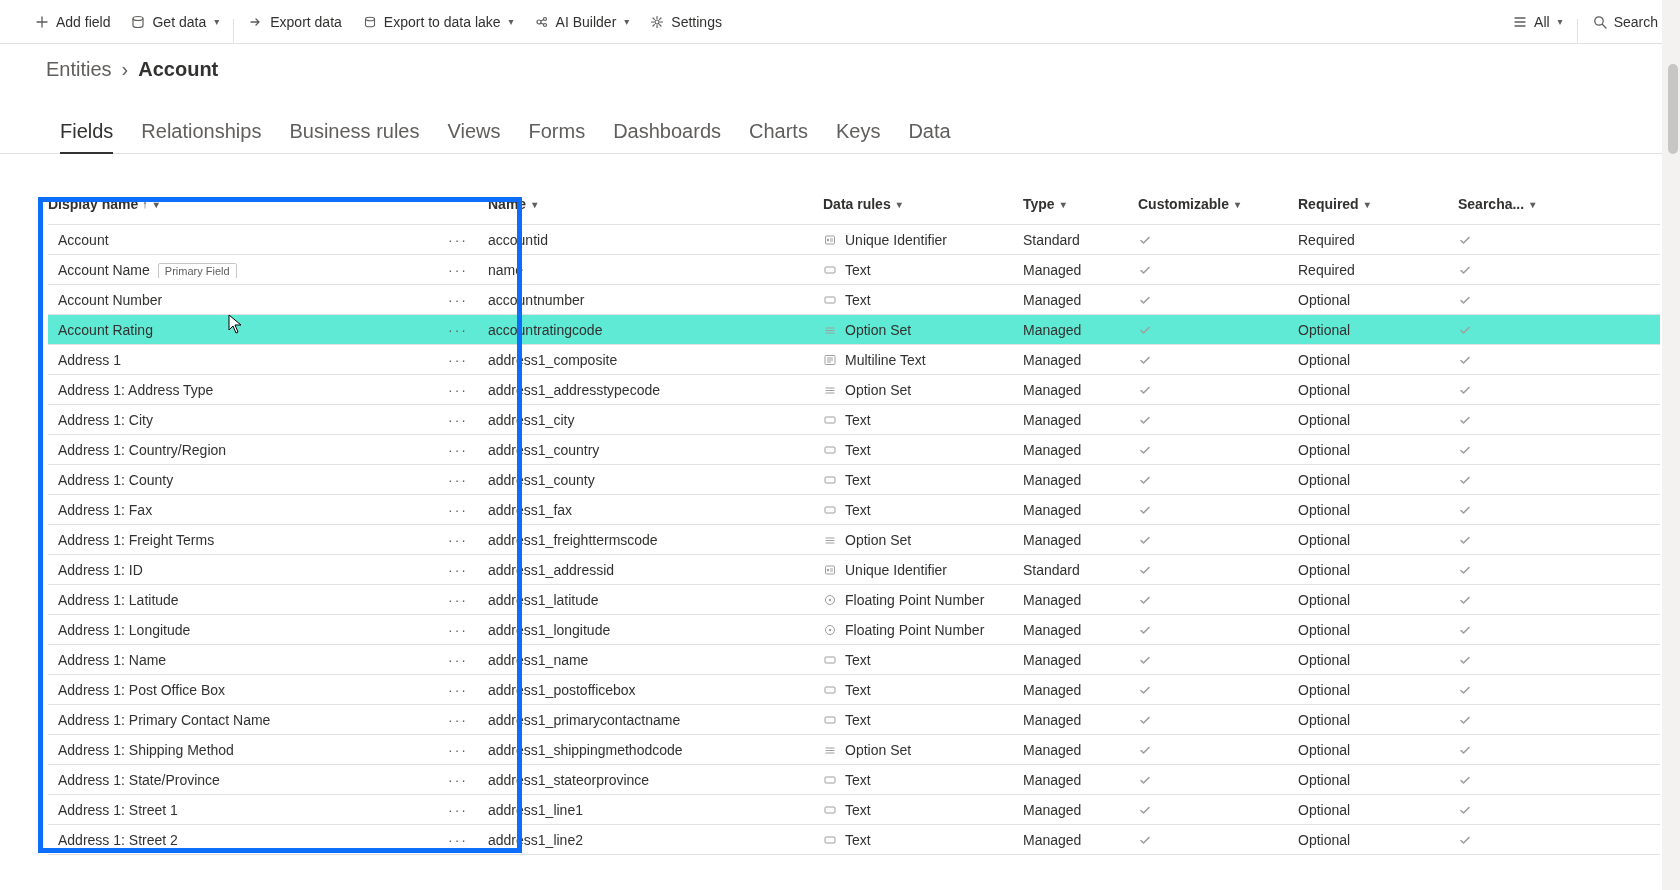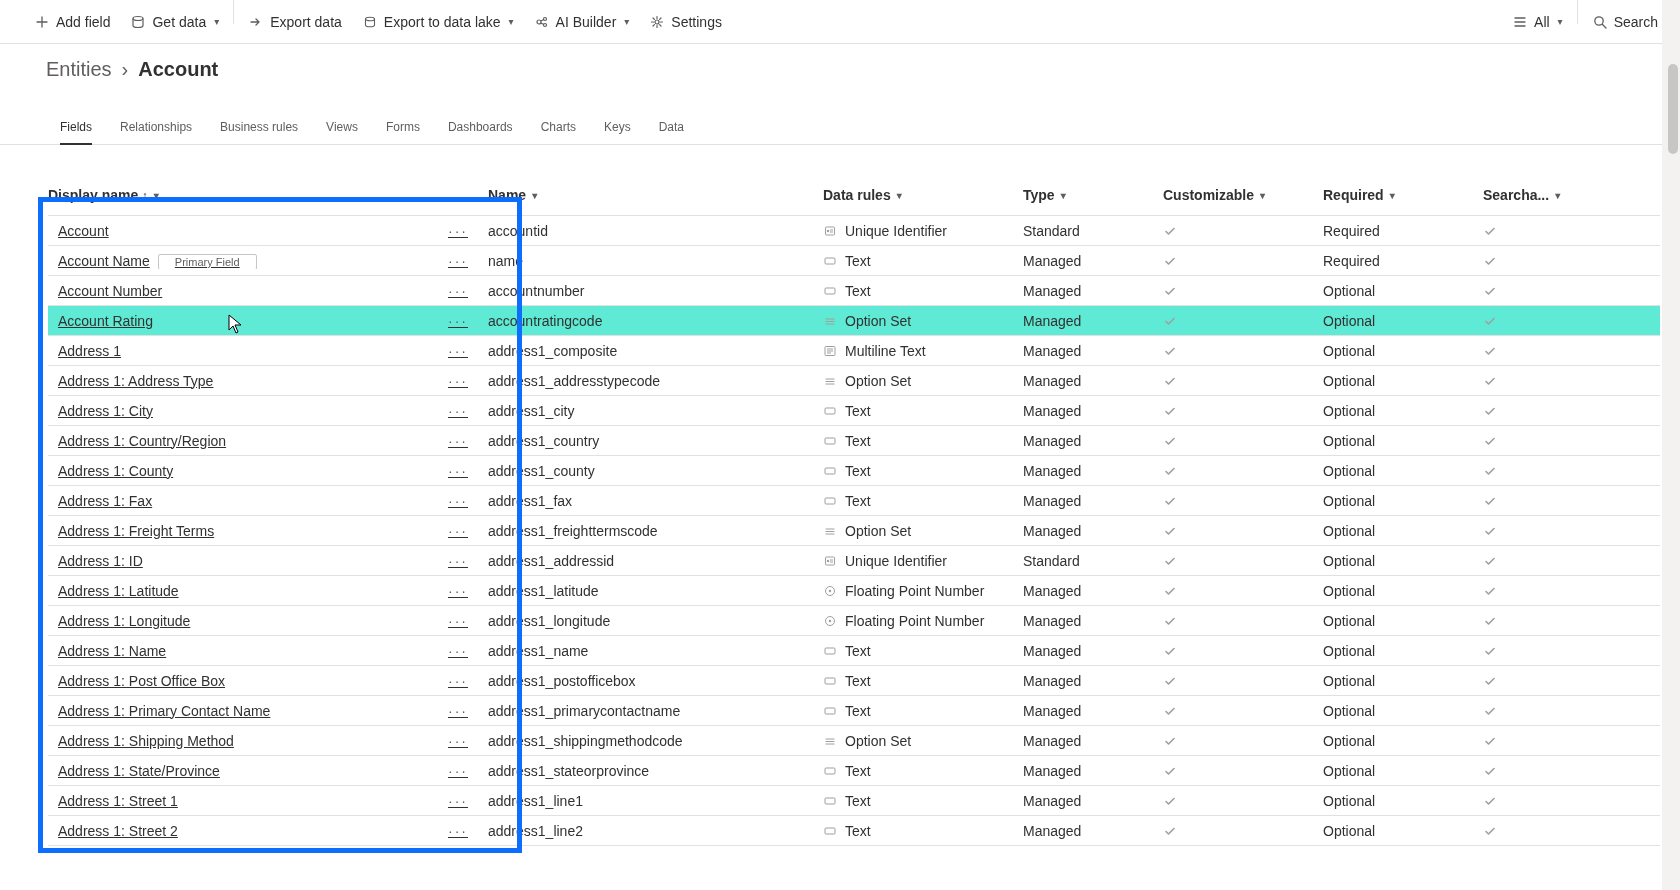--- a/index.html
+++ b/index.html
@@ -3,78 +3,78 @@
 <meta charset="utf-8">
 <style>
   * { box-sizing: border-box; margin: 0; padding: 0; font-family: "Segoe UI", -apple-system, sans-serif; }
   body { background: #fff; overflow: hidden; width: 1680px; height: 890px; position: relative; }
 
   
   .command-bar {
     display: flex; align-items: center; height: 44px; border-bottom: 1px solid #e1e1e1;
     padding: 0 12px 0 24px; color: #323130; font-size: 14px; justify-content: space-between;
   }
-  .cmd-left, .cmd-right { display: flex; align-items: flex-start; height: 100%; }
+  .cmd-left, .cmd-right { display: flex; align-items: flex-end; height: 100%; }
   .cmd-item {
     display: inline-flex; align-items: center; height: 100%; padding: 0 10px;
     cursor: pointer; color: #323130; gap: 6px;
   }
   .cmd-icon { display: inline-flex; width: 16px; height: 16px; align-items: center; justify-content: center; color: #605e5c; }
   .cmd-sep { width: 1px; height: 24px; background: #e1e1e1; margin: 0 4px; }
   .chev-down { font-size: 10px; color: #605e5c; margin-left: 2px; }
 
   
   .crumb-area { padding: 14px 0 0 46px; }
   .crumbs { display: flex; align-items: flex-start; font-size: 20px; height: 36px; gap: 10px;}
   .crumb-link { color: #605e5c; }
   .crumb-sep { color: #605e5c; }
   .crumb-current { font-weight: 600; color: #323130; }
 
   
   .tabs { display: flex; padding: 20px 0 0 46px; border-bottom: 1px solid #e1e1e1; gap: 0; }
   .tab {
-    font-size: 12px; color: #605e5c; padding: 6px 14px 10px; cursor: pointer; position: relative;
+    font-size: 20px; color: #605e5c; padding: 6px 14px 10px; cursor: pointer; position: relative;
   }
   .tab.active { color: #323130; }
   .tab.active::after {
     content: ""; position: absolute; left: 14px; right: 14px; bottom: -1px; height: 2px; background: #323130;
   }
 
   
   .table-wrap { padding: 30px 20px 0 10px; }
   .cols-row, .data-row {
     display: flex; align-items: center; min-height: 30px; font-size: 14px; color: #323130;
   }
   .cols-row { padding-left: 38px; height: 40px; }
   .col-header { display: inline-flex; align-items: center; font-weight: 600; color: #323130; gap: 4px; cursor: pointer; }
 
-  .col-display { width: 430px; text-decoration: underline; }
+  .col-display { width: 430px; }
   .col-name    { width: 345px; padding-left: 10px; }
   .col-dtype   { width: 200px; }
   .col-type    { width: 115px; }
-  .col-custom  { width: 160px; margin-left: 25px; }
+  .col-custom  { width: 160px; }
   .col-req     { width: 160px; }
   .col-search  { width: 100px; }
 
   .datarows { margin-left: 38px; border-top: 1px solid #e1e1e1;}
   .data-row {
     border-bottom: 1px solid #e1e1e1; padding: 0; height: 30px;
   }
   .data-row.hover { background: #5eead4; text-align: right; }
   .cell { display: inline-flex; align-items: center; overflow: hidden; white-space: nowrap; }
   .cell.col-display { padding-left: 10px; justify-content: space-between; padding-right: 6px;}
   .cell.col-dtype { gap: 8px; }
   .more-dots { color: #605e5c; font-size: 14px; letter-spacing: 2px; padding: 0 4px; cursor: pointer; }
   .dtype-icon {
     display:inline-flex; width:14px; height:14px; align-items:center; justify-content:center;
     color:#a19f9d; font-size:11px;
   }
   .check { color: #a19f9d; }
   .badge {
-    border: 1px solid #c8c6c4; font-size: 11px; padding: 1px 16px; color: #605e5c; margin-left: 8px;
+    border: 1px solid #c8c6c4; font-size: 11px; padding: 1px 6px; color: #605e5c; margin-left: 8px;
     border-radius: 2px;
   }
 
   
   .highlight-frame {
     position: absolute;
     left: 38px; top: 197px; width: 484px; height: 656px;
     border: 5px solid #0d6efd;
     pointer-events: none;
   }

